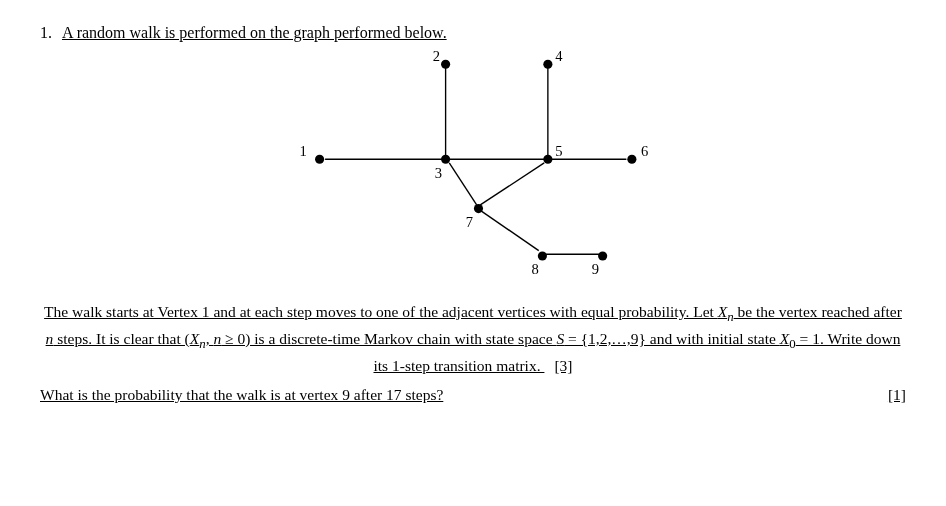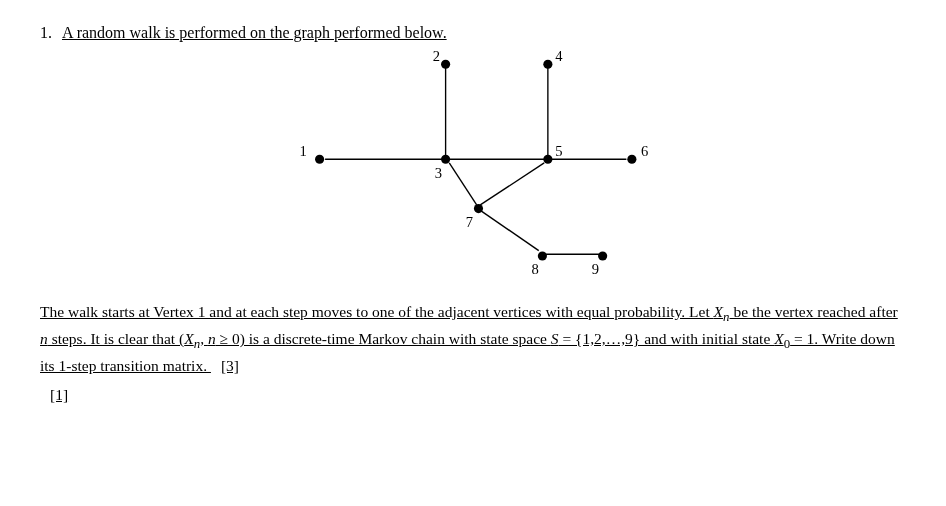--- a/index.html
+++ b/index.html
@@ -22,20 +22,21 @@
       position: absolute;
       top: 0; left: 0;
       width: 100%; height: 100%;
       overflow: visible;
     }
     .text-block {
       font-size: 15.5px;
       line-height: 1.55;
       text-decoration: underline;
       margin-bottom: 8px;
+      text-align: center;
     }
     .question-line {
       display: flex;
       justify-content: space-between;
       align-items: flex-start;
       font-size: 15.5px;
       text-decoration: underline;
     }
     .mark {
       text-decoration: none;
@@ -104,14 +105,15 @@
 
 <div class="text-block">
   The walk starts at Vertex 1 and at each step moves to one of the adjacent vertices
   with equal probability. Let <i>X</i><sub><i>n</i></sub> be the vertex reached after <i>n</i> steps. It is clear that
   (<i>X</i><sub><i>n</i></sub>, <i>n</i> ≥ 0) is a discrete-time Markov chain with state space <i>S</i> = {1,2,…,9} and
   with initial state <i>X</i><sub>0</sub> = 1. Write down its 1-step transition matrix.
   <span class="mark">[3]</span>
 </div>
 
 <div class="question-line">
+  <span>What is the probability that the walk is at vertex 9 after 17 steps?</span>
   <span class="mark">[1]</span>
 </div>
 
 </body></html>

